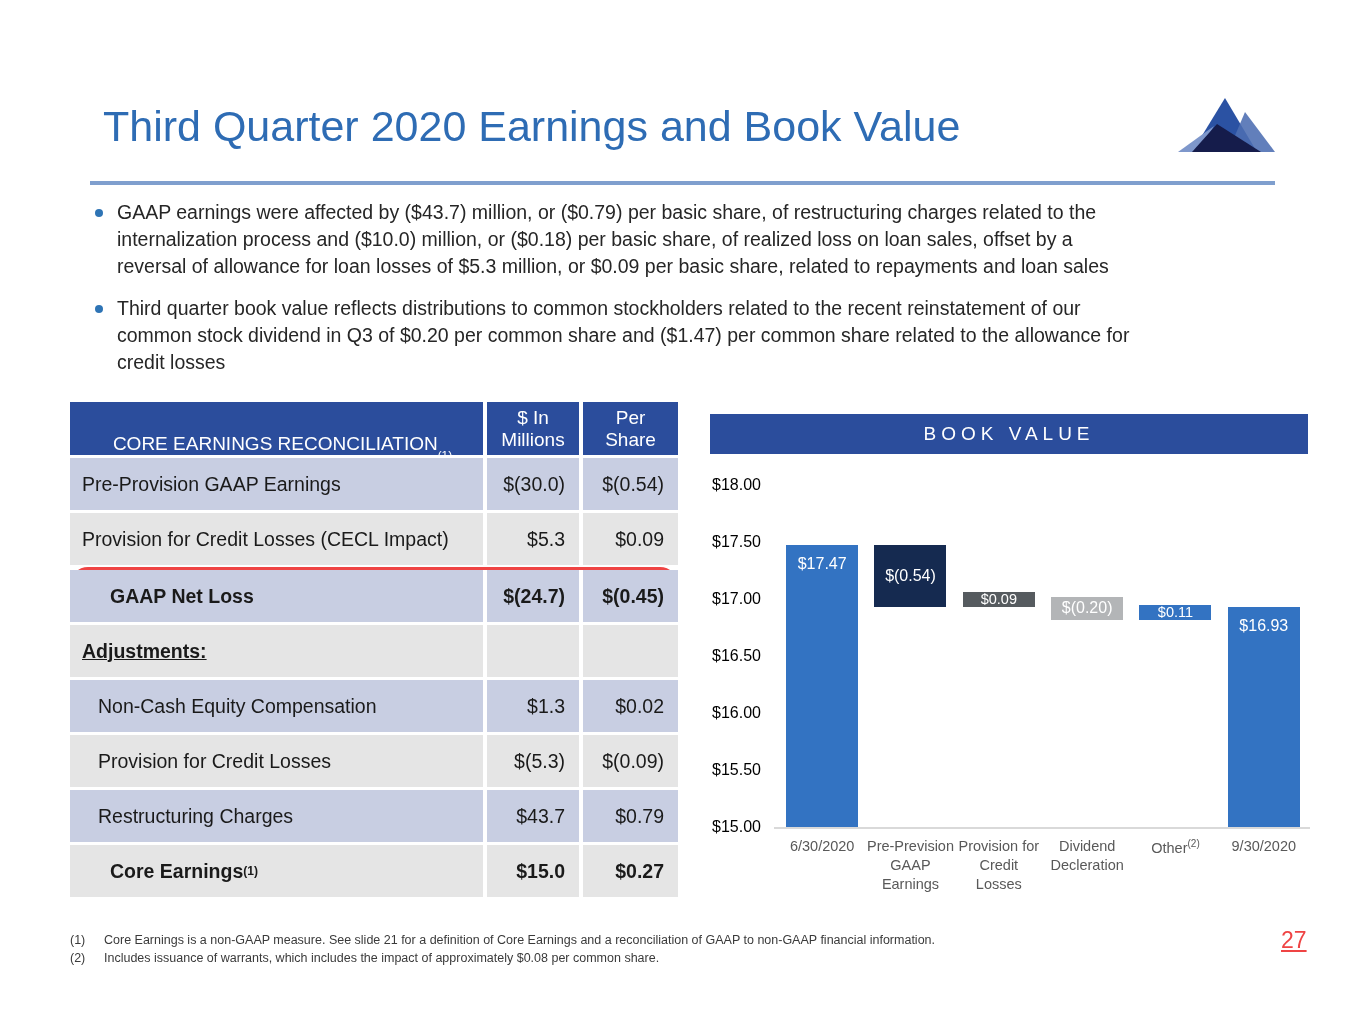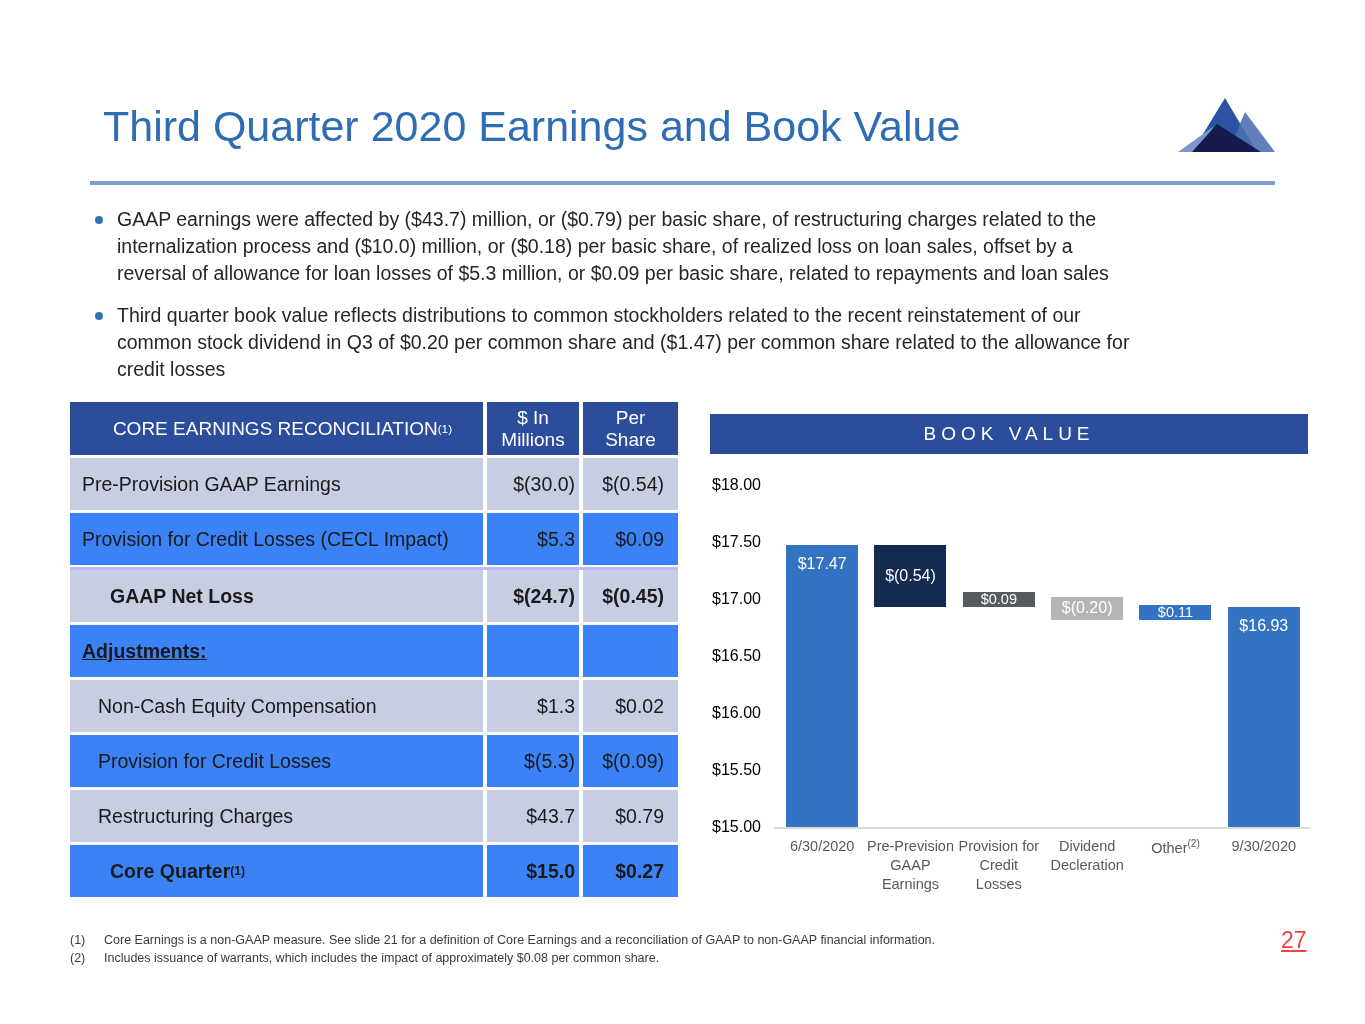--- a/index.html
+++ b/index.html
@@ -5,39 +5,39 @@
   html,body{margin:0;padding:0;background:#ffffff;}
   .slide{position:relative;width:1365px;height:1024px;background:#ffffff;overflow:hidden;
          font-family:"Liberation Sans",sans-serif;color:#1a1a1a;}
 
   
   .title{position:absolute;left:103px;top:102px;font-size:43px;font-weight:400;color:#2E6CB4;}
   .logo{position:absolute;left:1178px;top:94px;width:100px;height:68px;}
   .divider{position:absolute;left:90px;top:181px;width:1185px;height:4px;background:#7F9FCE;}
 
   
-  .bullets{position:absolute;left:90px;top:206px;width:1190px;}
+  .bullets{position:absolute;left:90px;top:199px;width:1190px;}
   .bullet{position:relative;padding-left:27px;margin-bottom:15px;font-size:19.5px;line-height:27px;color:#262626;}
   .bullet-dot{position:absolute;left:5px;top:10px;width:8px;height:8px;border-radius:50%;background:#2E74B5;}
   .b-line{display:block;white-space:nowrap;}
 
   
   .core-table{position:absolute;left:70px;top:402px;width:608px;font-size:19.5px;}
   .t-row{display:flex;gap:4px;margin-top:3px;height:52px;}
   .t-row.header{height:53px;margin-top:0;}
   .cell{display:flex;align-items:center;box-sizing:border-box;}
   .c-label{flex:0 0 413px;padding-left:12px;}
-  .c-m{flex:0 0 92px;justify-content:flex-end;padding-right:4px;}
+  .c-m{flex:0 0 92px;justify-content:flex-end;padding-right:14px;}
   .c-p{flex:1;justify-content:flex-end;padding-right:14px;}
   .header .cell{background:#2B4D9C;color:#ffffff;font-size:19px;}
-  .header .c-label{justify-content:center;padding-left:12px;}
+  .header .c-label{justify-content:center;padding-left:12px;align-items:flex-end;}
   .header .c-m,.header .c-p{justify-content:center;padding-right:0;text-align:center;line-height:1.15;flex-direction:column;align-items:center;}
   .shade-a .cell{background:#C8CEE2;}
-  .shade-b .cell{background:#3b82f6;text-align:center;}
-  .t-row.total{border-top:3px solid #c4b5fd;margin-top:2px;}
+  .shade-b .cell{background:#e5e5e5;text-align:center;}
+  .t-row.total{border-top:3px solid #ef4444;margin-top:2px;border-radius:18px;}
   .bold{font-weight:bold;}
   .underline span{text-decoration:underline;}
   .ind1{padding-left:28px;}
   .ind2{padding-left:40px;}
   .core-table sup,.title-sup{font-size:.62em;line-height:0;}
 
   
   .chart{position:absolute;left:710px;top:414px;width:598px;}
   .chart-header{height:40px;background:#2B4D9C;color:#ffffff;display:flex;align-items:center;justify-content:center;
                 font-size:19px;letter-spacing:5px;}
@@ -149,21 +149,21 @@
     </div>
 
     <div class="t-row shade-a">
       <div class="cell c-label ind1">Restructuring Charges</div>
       <div class="cell c-m">$43.7</div>
       <div class="cell c-p">$0.79</div>
     </div>
 
     <div class="t-row shade-b bold">
       <div class="cell c-label ind2">
-        <span>Core Quarter</span>
+        <span>Core Earnings</span>
           <sup>(1)</sup>
       </div>
       <div class="cell c-m">$15.0</div>
       <div class="cell c-p">$0.27</div>
     </div>
   </div>
 
   <div class="chart">
     <div class="chart-header">BOOK VALUE</div>
     <div class="chart-body">

